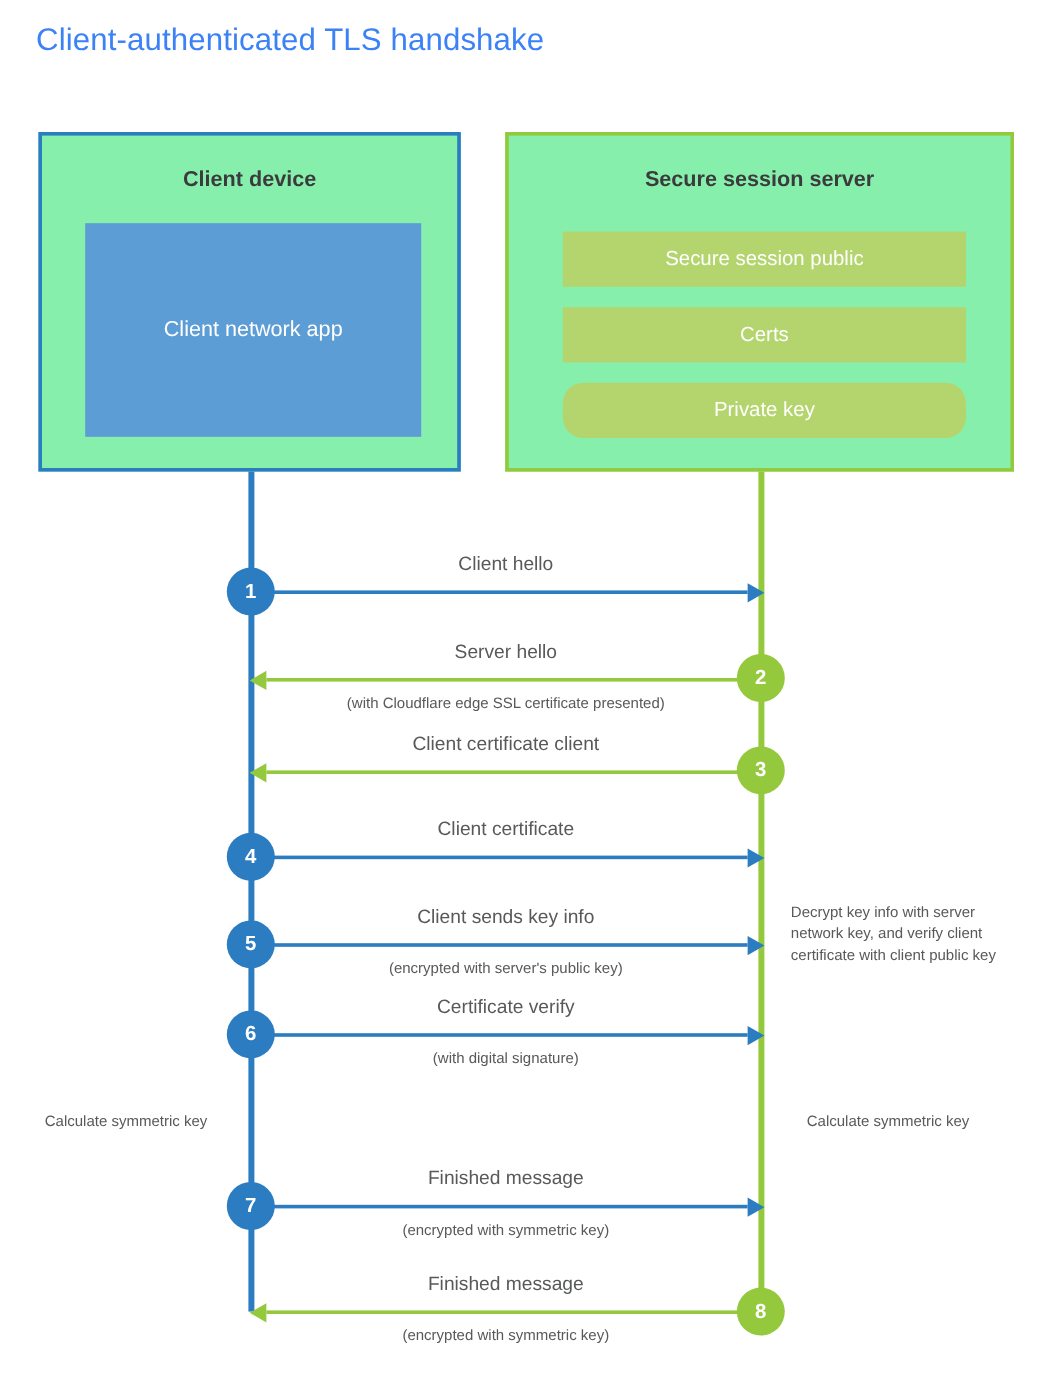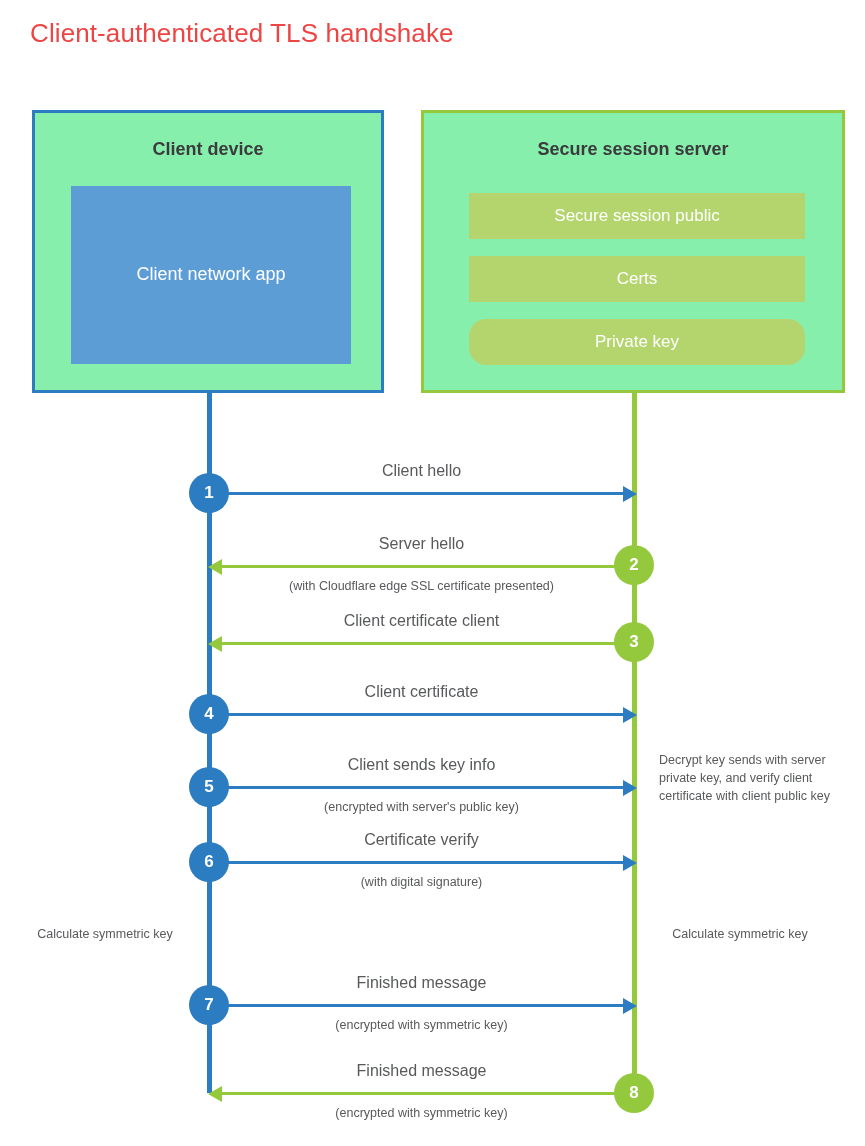--- a/index.html
+++ b/index.html
@@ -9,21 +9,21 @@
     font-family:"Liberation Sans", sans-serif;
     color:#58595b;
     overflow:hidden;
   }
   #stage{position:relative;width:865px;height:1146px;}
 
   
   .title{
     position:absolute;left:30px;top:18px;
     font-size:26px;font-weight:300;
-    color:#ef4444;
+    color:#3b82f6;
     letter-spacing:.1px;
     white-space:nowrap;
   }
 
   
   .panel{
     position:absolute;
     background:#86efac;
     box-sizing:border-box;
   }
@@ -192,17 +192,17 @@
   <div class="step blue" style="top:985px;">7</div>
 
   <div class="msg rtl" style="top:1093px;">
     <div class="label main">Finished message</div>
     <div class="line"></div>
     <div class="arrow"></div>
     <div class="sublabel">(encrypted with symmetric key)</div>
   </div>
   <div class="step green" style="top:1073px;">8</div>
 
-  <div class="note right" style="top:752px;">Decrypt key sends with server private key, and verify client certificate with client public key</div>
+  <div class="note right" style="top:752px;">Decrypt key info with server network key, and verify client certificate with client public key</div>
   <div class="note left-side" style="top:926px;">Calculate symmetric key</div>
   <div class="note right-side" style="top:926px;">Calculate symmetric key</div>
 
 </div>
 
 </body></html>

